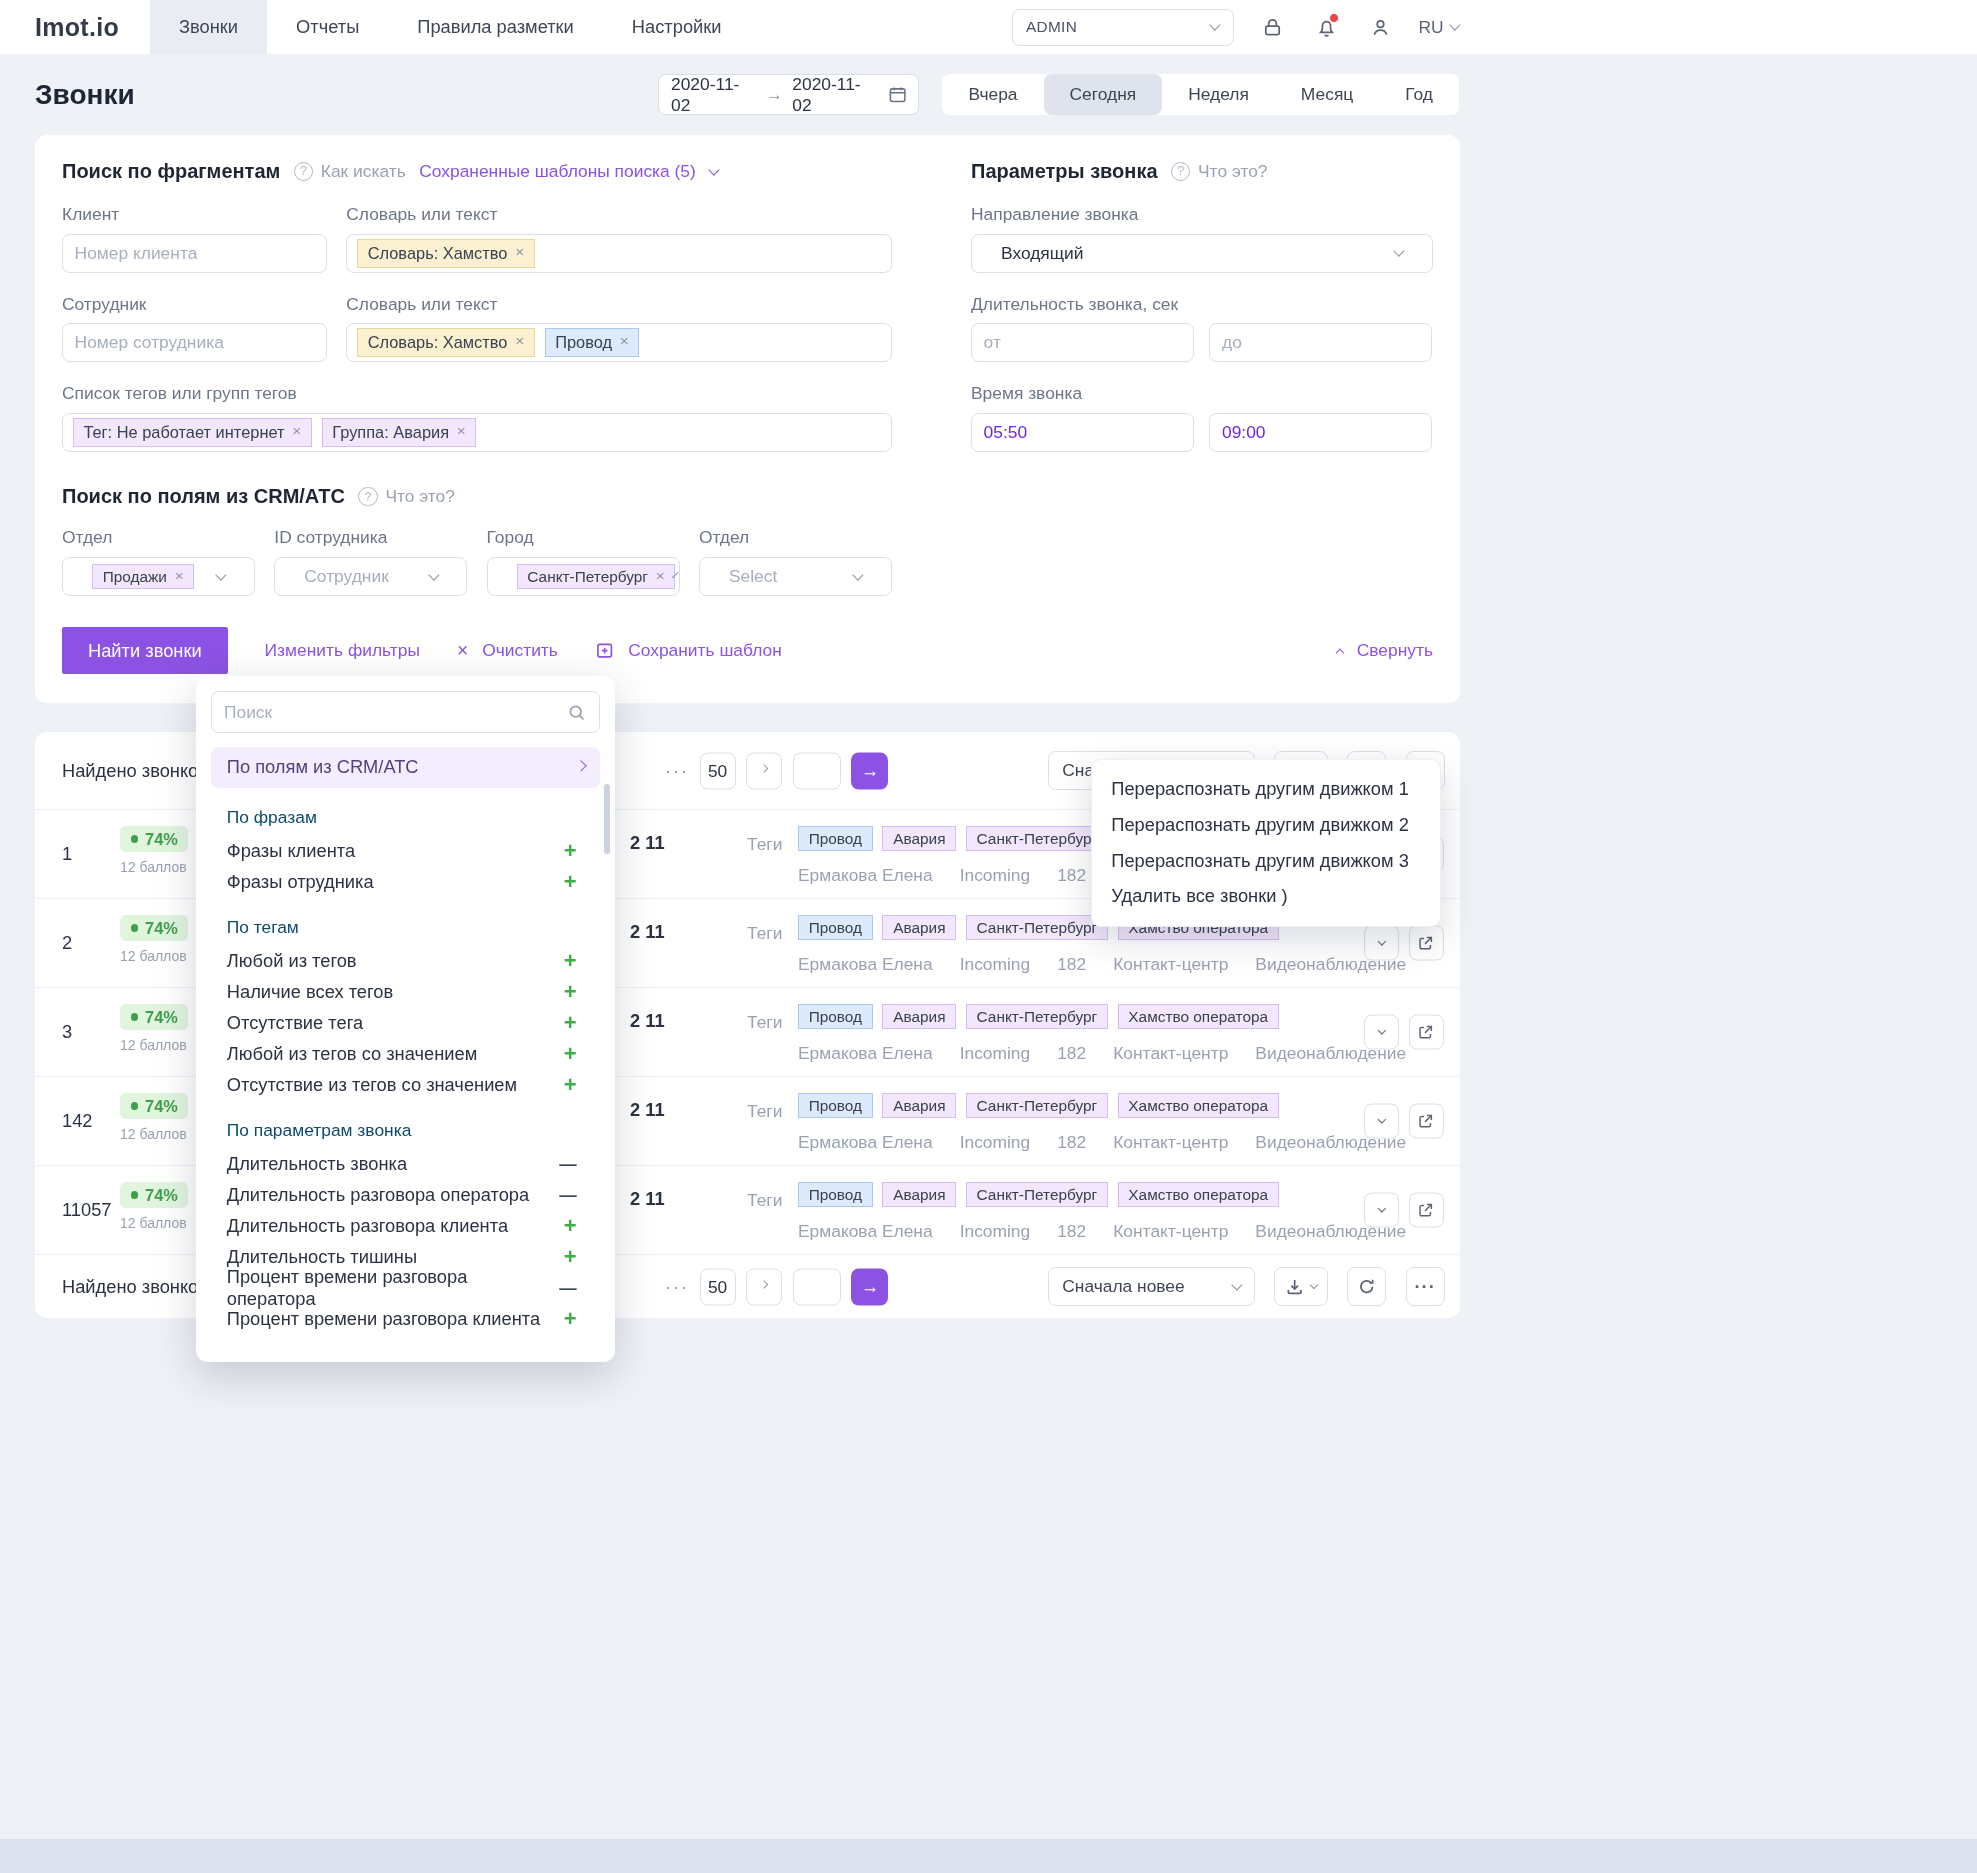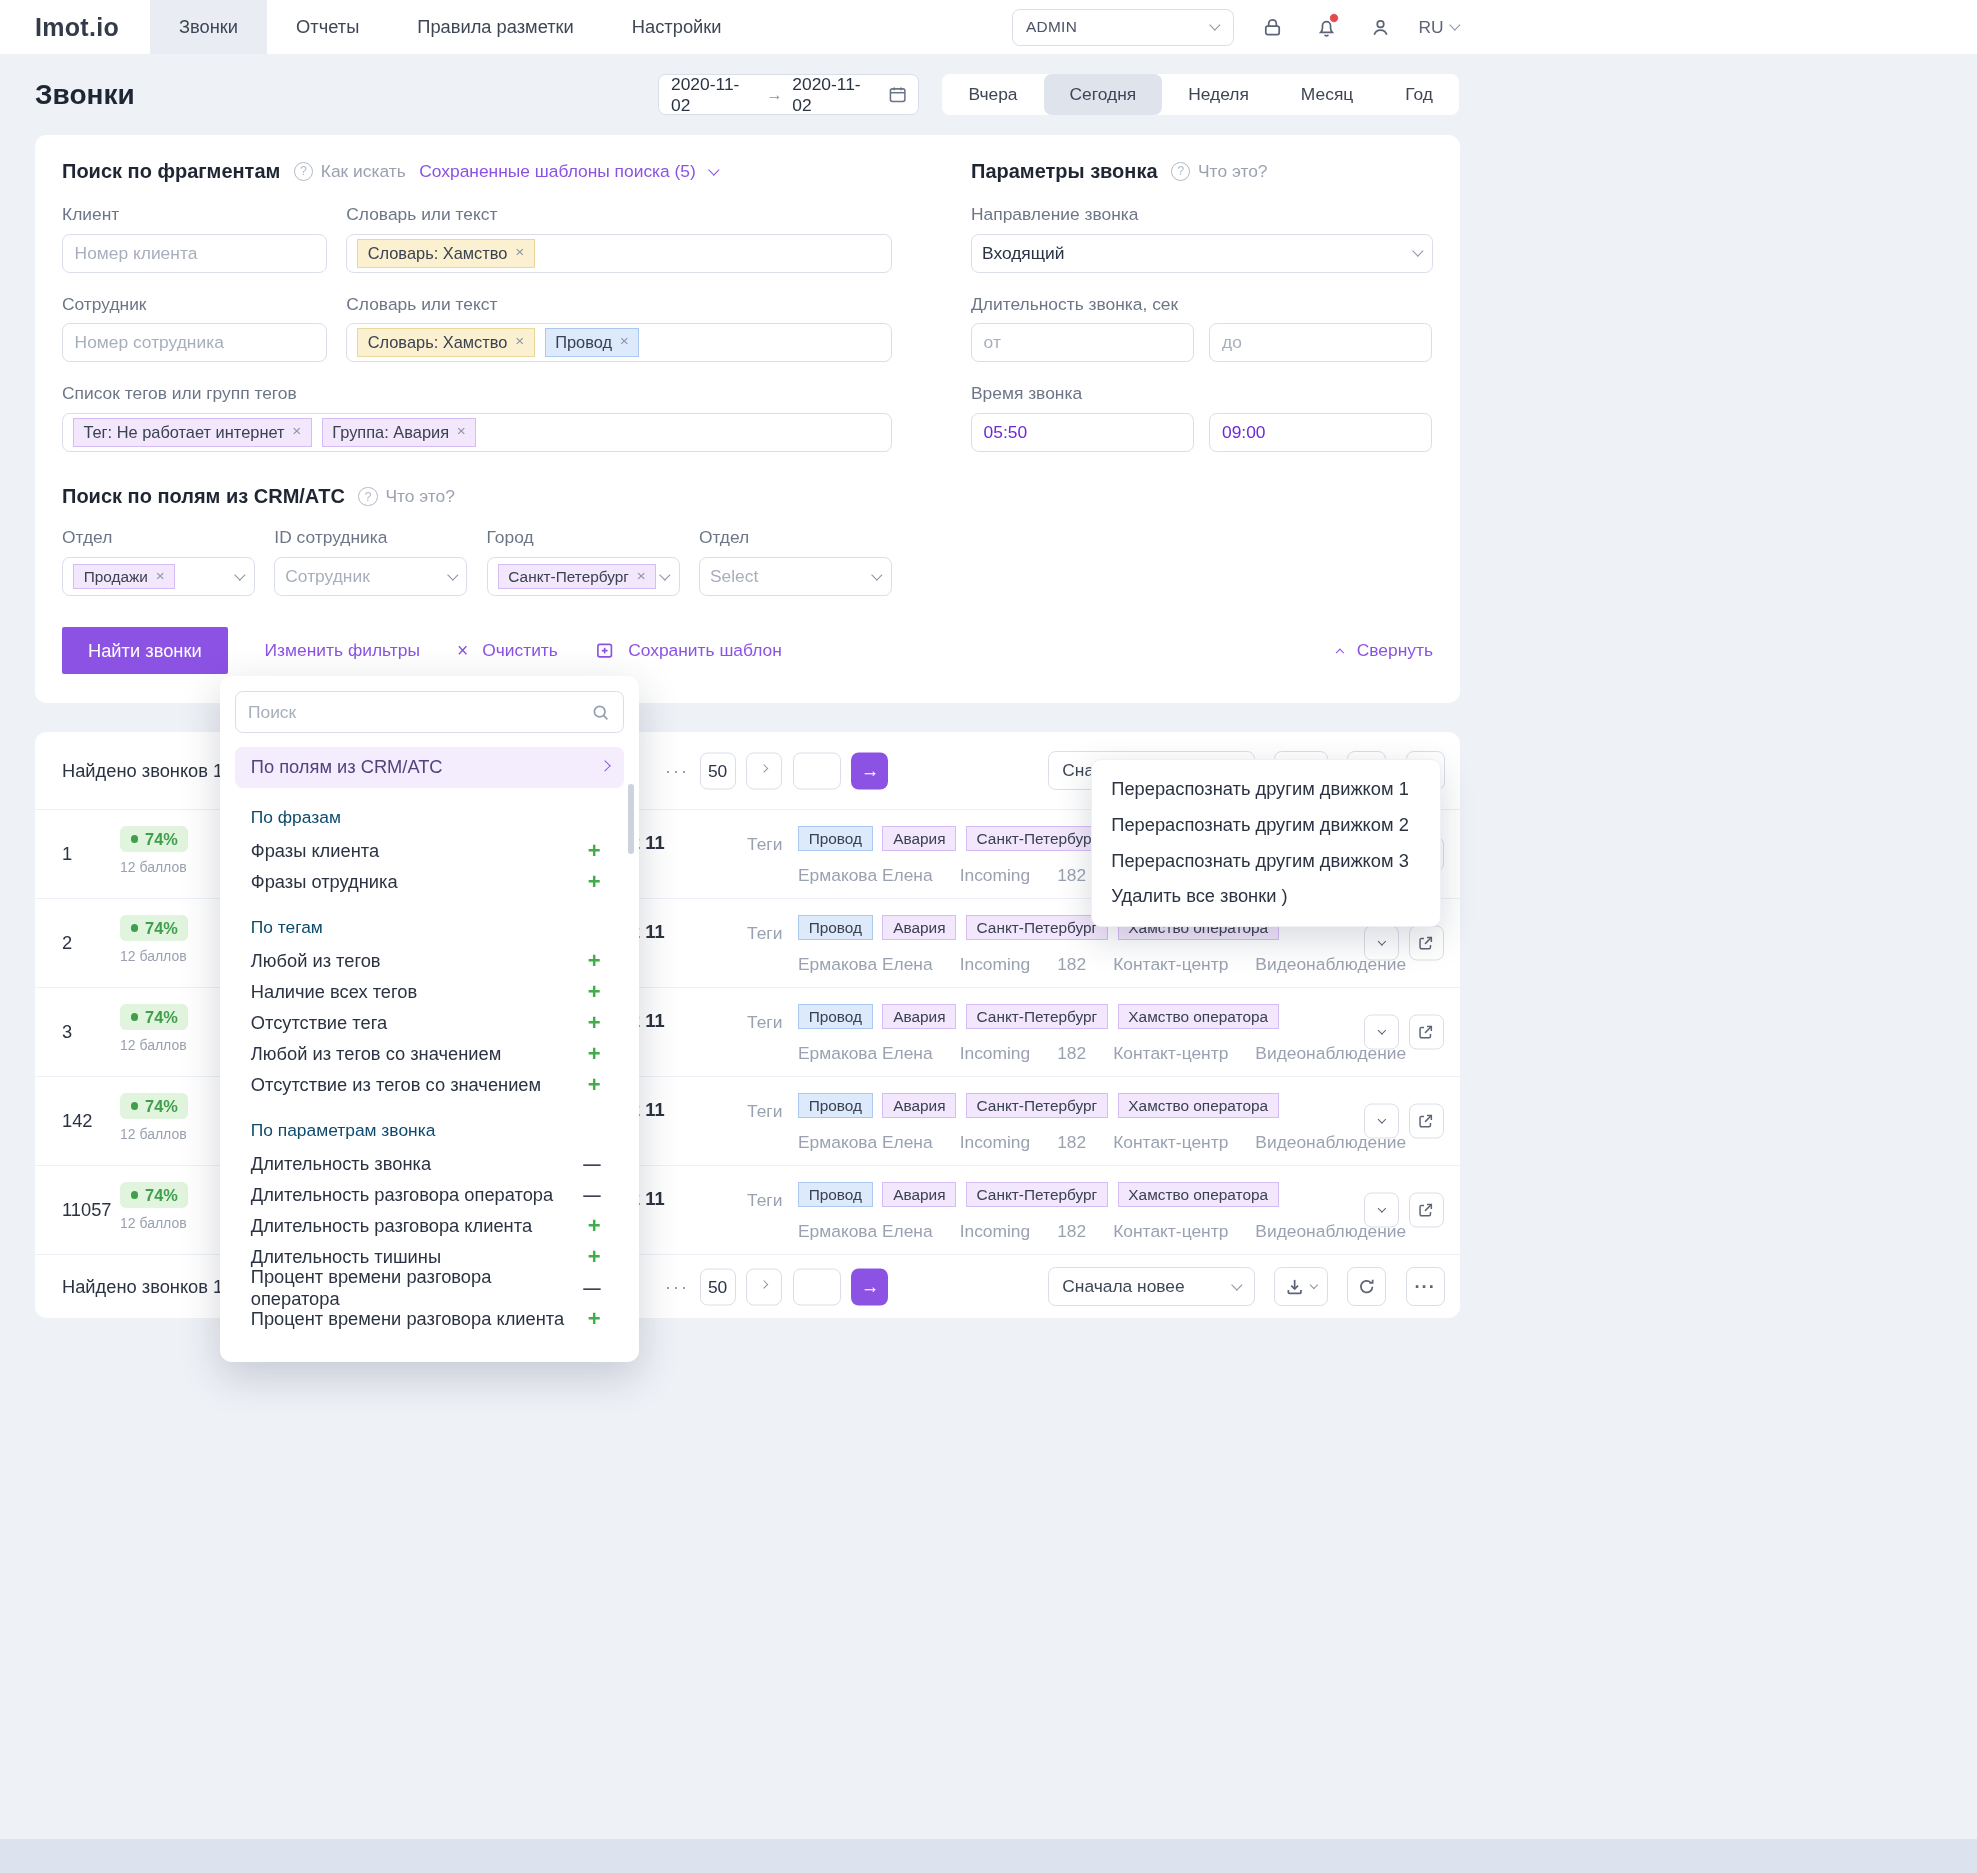--- a/index.html
+++ b/index.html
@@ -61,21 +61,21 @@
   .fld.grow { flex:1; }
   .tinput { height:39px; border:1px solid #d9dee8; border-radius:7.7px; padding:0 11.6px; font-size:17.4px; color:#6d28d9; background:#fff; width:100%; }
   .tinput::placeholder { color:#a7afbd; }
   .chipbox { min-height:39px; border:1px solid #d9dee8; border-radius:7.7px; background:#fff; display:flex; align-items:center; gap:9.7px; padding:3.9px 9.7px; }
   .chip { display:inline-flex; align-items:flex-start; gap:7.7px; padding:3.9px 9.7px; border-radius:0; font-size:16.4px; color:#3a4150; border:1px solid transparent; white-space:nowrap; }
   .chip.sm { font-size:15.4px; padding:2.9px 9.7px; }
   .chip.yellow { background:#fbf0cf; border-color:#e9d79e; }
   .chip.blue   { background:#ddeafb; border-color:#abc9f0; }
   .chip.purple { background:#f2e7fc; border-color:#d6bcf4; }
   .chip-x { color:#8d95a5; font-size:15.4px; cursor:pointer; line-height:1; }
-  .select { height:39px; border:1px solid #d9dee8; border-radius:7.7px; background:#fff; display:flex; align-items:center; justify-content:space-between; padding:0 10px; font-size:17.4px; color:#2b3342; cursor:pointer; }
+  .select { height:39px; border:1px solid #d9dee8; border-radius:7.7px; background:#fff; display:flex; align-items:center; justify-content:space-between; padding:0 29px; font-size:17.4px; color:#2b3342; cursor:pointer; }
   .sel-ph { color:#a7afbd; }
   .crm-row { display:flex; gap:19.3px; margin-top:19.3px; }
   .crm-fld { width:193px; }
   .crm-section { margin-top:33px; }
   .half-row { display:flex; gap:15.4px; }
   .half-row .tinput { width:223px; }
   .actions-row { margin-top:31px; display:flex; align-items:center; gap:37px; }
   .btn-primary { background:#8c52e4; color:#fff; font-size:18.3px; border-radius:2px; padding:12.6px 26px; }
   .collapse-link { margin-left:auto; }
 
@@ -103,21 +103,21 @@
   .points { margin-top:6.8px; color:#99a1b0; font-size:14px; }
   .row-date { position:absolute; left:595px; top:22px; font-size:18.3px; font-weight:bold; color:#2b3342; }
   .row-tags-label { position:absolute; left:712px; top:24px; color:#9aa2b1; font-size:17.4px; }
   .row-tags { position:absolute; left:763px; top:15.4px; display:flex; gap:9.7px; }
   .row-meta { position:absolute; left:763px; top:55px; display:flex; gap:27px; color:#9aa2b1; font-size:17.4px; white-space:nowrap; }
   .row-actions { position:absolute; left:1329px; top:50%; transform:translateY(-50%); display:flex; gap:9.7px; }
   .sq-btn { width:35px; height:35px; border:1px solid #d9dee8; border-radius:7.7px; background:#fff; display:flex; align-items:center; justify-content:center; }
   .sq-btn .chev { border-color:#5c6475; }
 
   
-  .search-panel { position:absolute; left:220px; top:676px; width:419px; height:686px; background:#fff; border-radius:11.6px; box-shadow:0 13.5px 42px rgba(35,45,70,.20); padding:15.4px; z-index:50; }
+  .search-panel { position:absolute; left:196px; top:676px; width:419px; height:686px; background:#fff; border-radius:11.6px; box-shadow:0 13.5px 42px rgba(35,45,70,.20); padding:15.4px; z-index:50; }
   .panel-search { position:relative; }
   .panel-search .tinput { height:42px; padding-right:42px; }
   .panel-search .mag { position:absolute; right:13.5px; top:11.6px; }
   .panel-crm-item { margin-top:13.5px; height:41px; background:#f4edfd; border-radius:7.7px; display:flex; align-items:center; justify-content:space-between; padding:0 15.4px; font-size:18.3px; color:#53427d; cursor:pointer; }
   .panel-scrollbar { position:absolute; right:4.8px; top:108px; width:5.8px; height:70px; border-radius:2.9px; background:#cdd3de; }
   .panel-group-title { margin:19.3px 0 7.7px; padding-left:15.4px; color:#0c4a6e; font-size:17.4px; }
   .panel-item { height:31px; display:flex; align-items:center; justify-content:space-between; padding:0 23px 0 15.4px; font-size:18.3px; color:#2b3342; cursor:pointer; }
   .op.plus { color:#3fae49; font-size:22px; font-weight:bold; line-height:1; }
   .op.minus { color:#3c4354; font-size:17.4px; font-weight:bold; line-height:1; }
 

